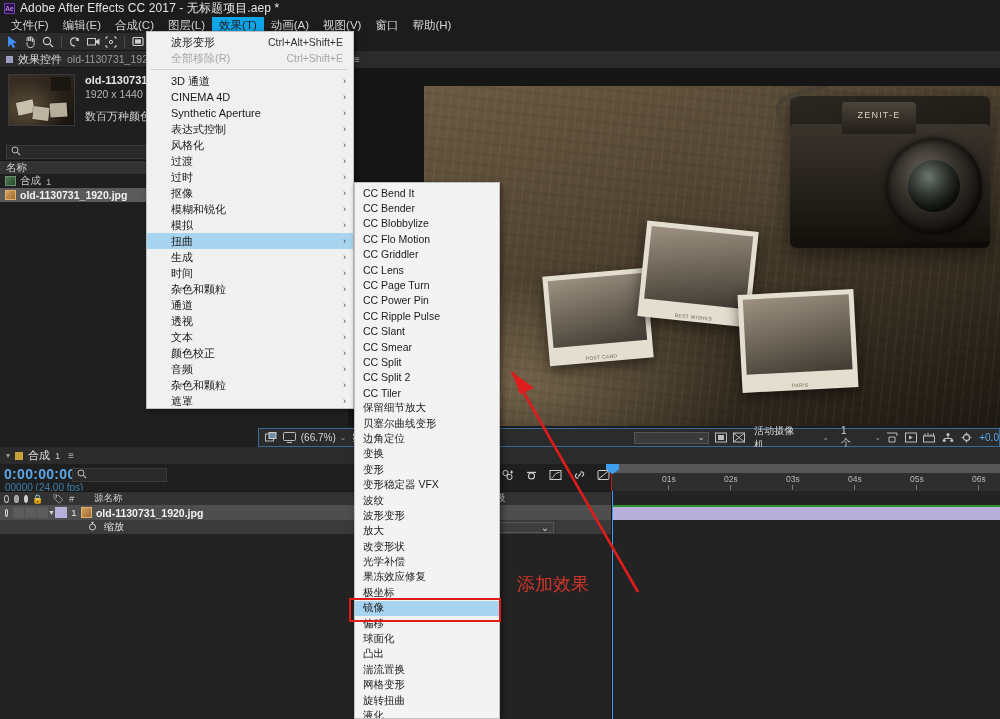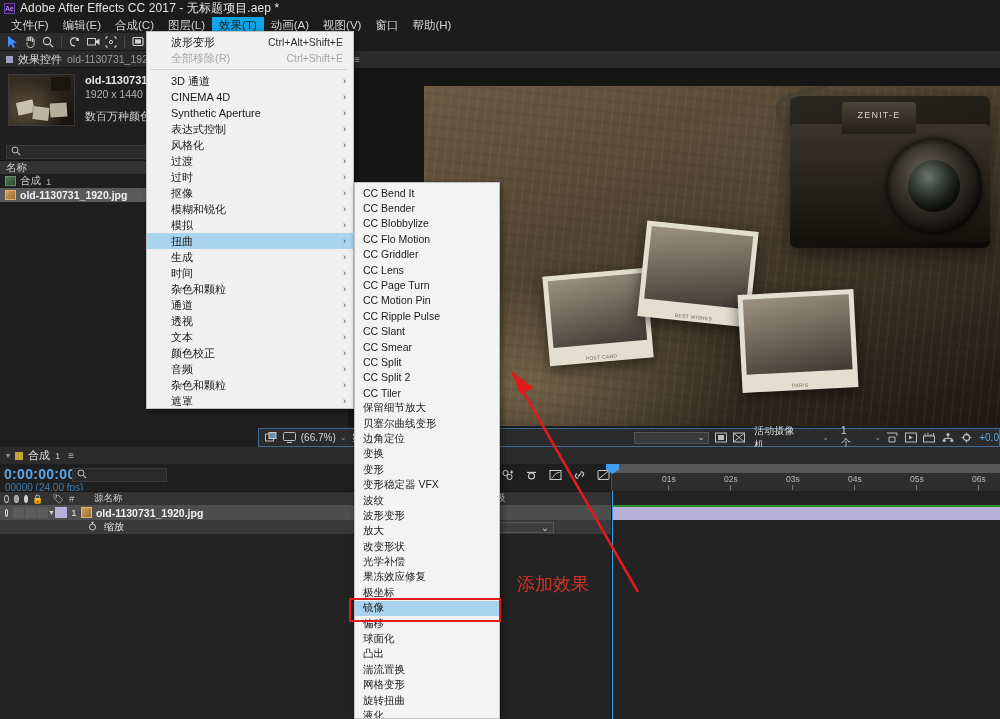--- a/index.html
+++ b/index.html
@@ -765,21 +765,21 @@
   </div>
 
   <div class="submenu">
     <div class="row">CC Bend It</div>
     <div class="row">CC Bender</div>
     <div class="row">CC Blobbylize</div>
     <div class="row">CC Flo Motion</div>
     <div class="row">CC Griddler</div>
     <div class="row">CC Lens</div>
     <div class="row">CC Page Turn</div>
-    <div class="row">CC Motion Pin</div>
+    <div class="row">CC Power Pin</div>
     <div class="row">CC Ripple Pulse</div>
     <div class="row">CC Slant</div>
     <div class="row">CC Smear</div>
     <div class="row">CC Split</div>
     <div class="row">CC Split 2</div>
     <div class="row">CC Tiler</div>
     <div class="row">保留细节放大</div>
     <div class="row">贝塞尔曲线变形</div>
     <div class="row">边角定位</div>
     <div class="row">变换</div>

